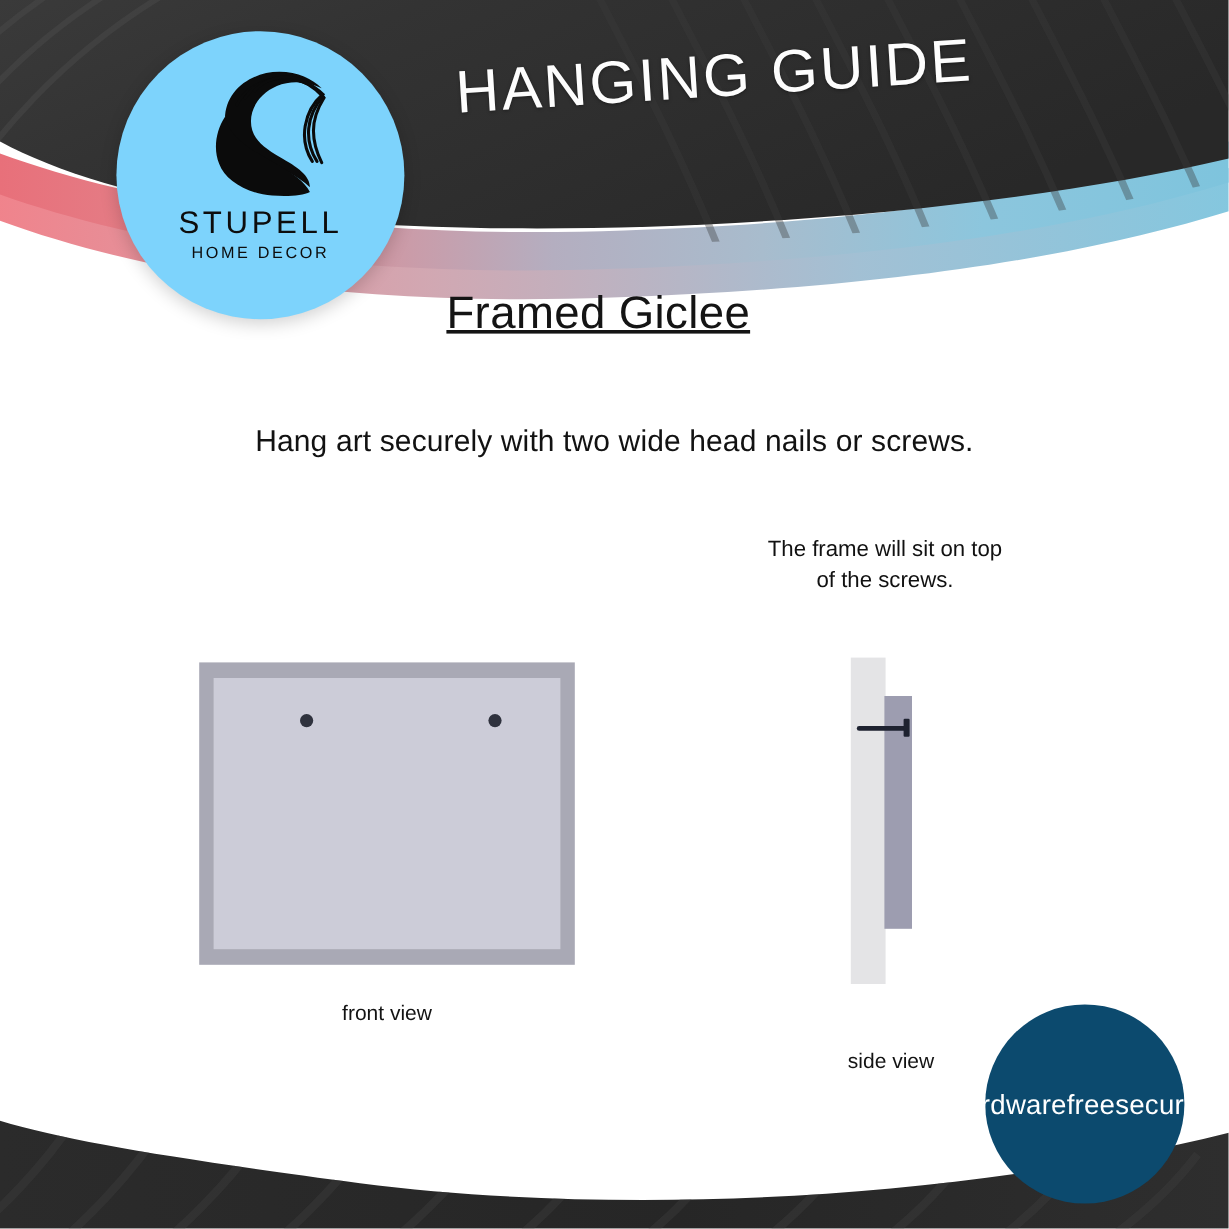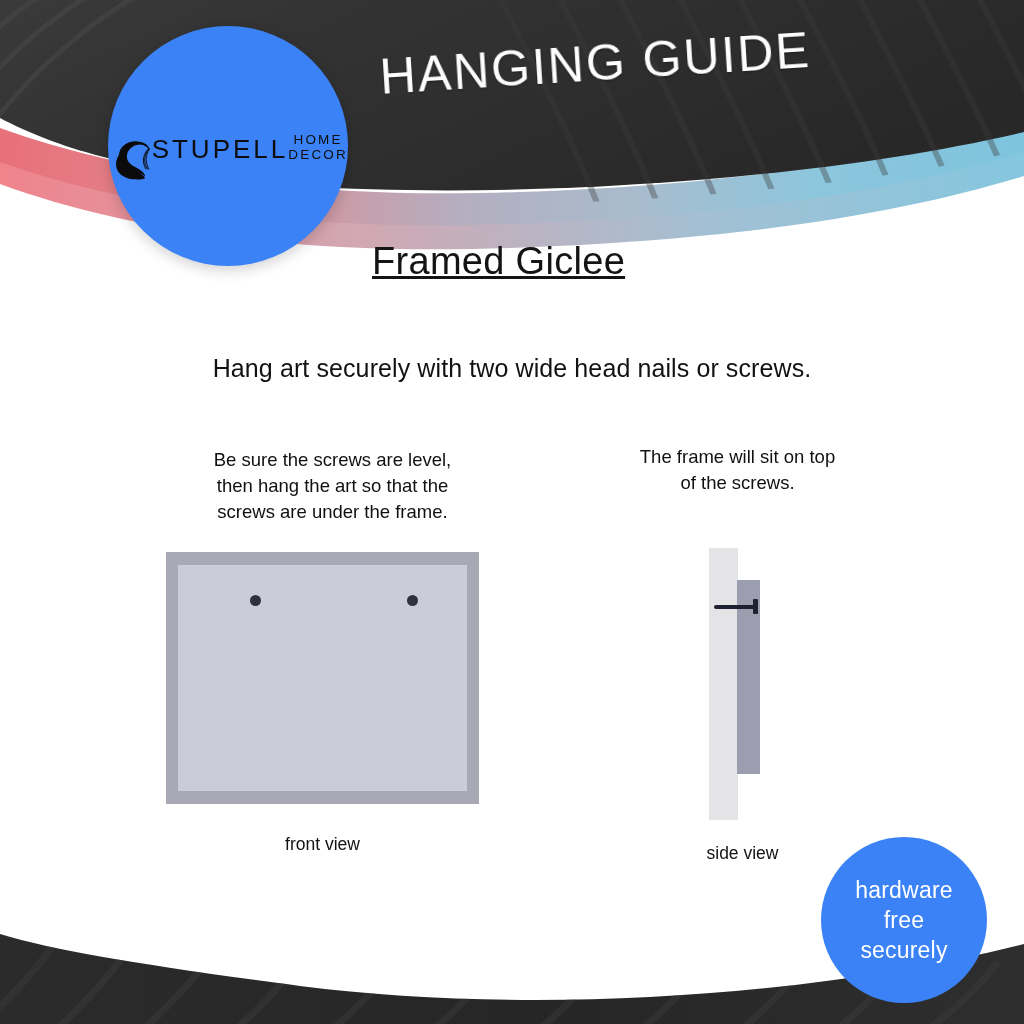--- a/index.html
+++ b/index.html
@@ -23,29 +23,29 @@
     position: absolute;
     inset: 0;
     width: 1024px;
     height: 1024px;
     pointer-events: none;
   }
 
   
   #logo-badge {
     position: absolute;
-    left: 108px;
+    left: 97px;
     top: 26px;
     width: 240px;
     height: 240px;
     border-radius: 50%;
-    background: #3b82f6;
+    background: #7dd3fc;
     box-shadow: 0 4px 14px rgba(0,0,0,0.18);
     display: flex;
-    flex-direction: row;
+    flex-direction: column;
     align-items: center;
     justify-content: flex-start;
     z-index: 12;
   }
   #logo-mark {
     margin-top: 26px;
     width: 118px;
     height: 112px;
   }
   .logo-word {
@@ -195,33 +195,33 @@
 
   
   .view-caption {
     position: absolute;
     font-size: 17.5px;
     color: #131313;
     z-index: 6;
     text-align: center;
   }
   #front-view-caption { left: 166px; top: 834px; width: 313px; }
-  #side-view-caption  { left: 660px; top: 843px; width: 165px; text-align: center; }
+  #side-view-caption  { left: 660px; top: 874px; width: 165px; text-align: center; }
 
   
   #hardware-badge {
     position: absolute;
     left: 821px;
     top: 837px;
     width: 166px;
     height: 166px;
     border-radius: 50%;
-    background: #3b82f6;
+    background: #0c4a6e;
     display: flex;
-    flex-direction: column;
+    flex-direction: row;
     align-items: center;
     justify-content: center;
     z-index: 14;
   }
   #hardware-badge .badge-line {
     color: #ffffff;
     font-size: 23px;
     line-height: 30px;
     text-align: center;
     letter-spacing: 0.2px;
@@ -342,25 +342,20 @@
     <div class="logo-word" id="logo-name">STUPELL</div>
     <div class="logo-word" id="logo-sub">HOME DECOR</div>
   </div>
 
   <div id="header-title">HANGING GUIDE</div>
 
   <div id="section-title">Framed Giclee</div>
 
   <div id="lead-text">Hang art securely with two wide head nails or screws.</div>
 
-  <div class="instr" id="instr-left">
-    <span class="line">Be sure the screws are level,</span>
-    <span class="line">then hang the art so that the</span>
-    <span class="line">screws are under the frame.</span>
-  </div>
 
   <div class="instr" id="instr-right">
     <span class="line">The frame will sit on top</span>
     <span class="line">of the screws.</span>
   </div>
 
   <div id="front-view-diagram">
     <div id="front-view-mat">
       <span class="screw-dot" id="screw-dot-left"></span>
       <span class="screw-dot" id="screw-dot-right"></span>

